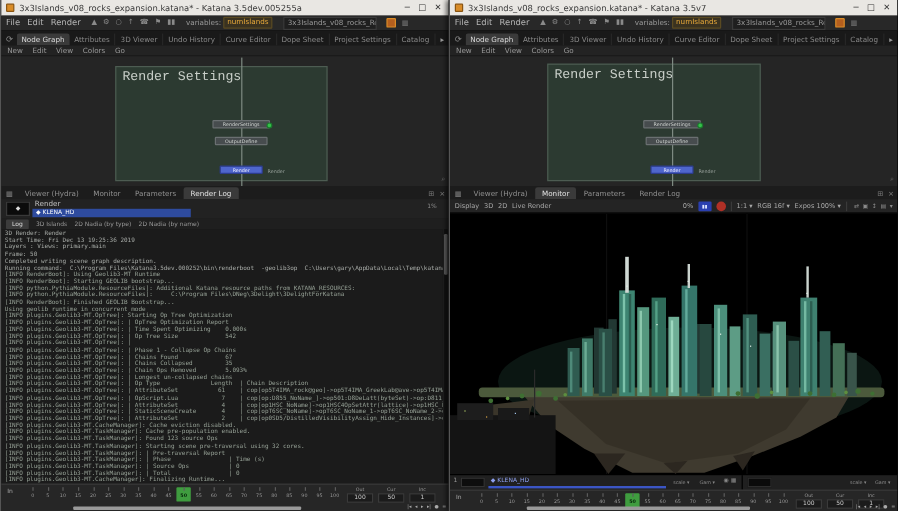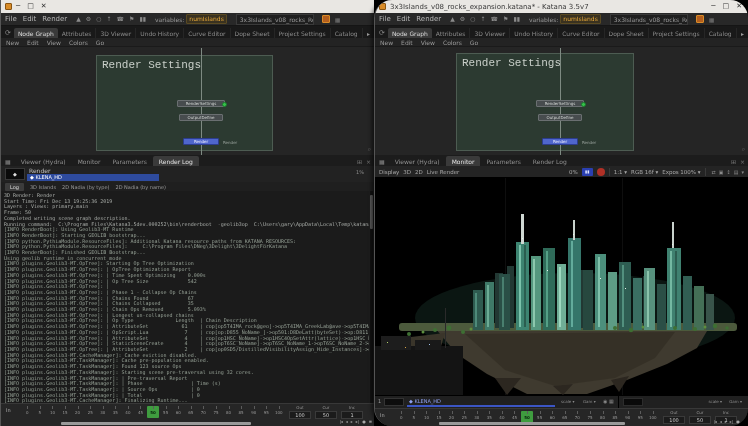--- a/index.html
+++ b/index.html
@@ -1,20 +1,20 @@
 <!DOCTYPE html>
 <html><head>
 <meta charset="utf-8">
 <style>
   *{margin:0;padding:0;box-sizing:border-box;}
   html,body{width:748px;height:426px;background:#000;font-family:"DejaVu Sans","Liberation Sans",sans-serif;overflow:hidden;}
   .screen{position:relative;width:748px;height:426px;background:#000;}
   .window{position:absolute;top:0;width:374px;height:426px;background:#1e1e1e;overflow:hidden;border-left:1px solid #555;}
   .win-left{left:0;}
-  .win-right{left:374px;box-shadow:-2px 0 4px rgba(0,0,0,.6);border-radius:18px;}
+  .win-right{left:374px;box-shadow:-2px 0 4px rgba(0,0,0,.6);}
   
   .titlebar{position:absolute;top:0;left:0;right:0;height:13px;background:#e9e7e3;display:flex;align-items:center;padding:0 4px;gap:4px;}
   .app-logo{width:7px;height:7px;background:#d98c28;border:1px solid #8a5512;border-radius:1px;flex:0 0 auto;}
   .title-text{font-size:7px;color:#3a3a3a;white-space:nowrap;overflow:hidden;flex:1;}
   .win-controls{display:flex;gap:7px;padding-right:2px;}
   .win-controls span{font-size:7px;color:#333;line-height:13px;}
   
   .menubar{position:absolute;top:13px;left:0;right:0;height:13px;background:#282828;border-bottom:1px solid #151515;display:flex;align-items:center;padding:0 4px;gap:5px;}
   .menubar .menu{font-size:7px;color:#b5b5b5;}
   .mb-icons{display:flex;gap:5px;margin-left:4px;}
@@ -115,20 +115,21 @@
   .win-right .rangebar{left:64px;width:186px;}
 </style>
 </head>
 <body>
 
 <div class="screen">
 
   <div class="window win-left">
     <div class="titlebar">
       <span class="app-logo"></span>
+      <span class="title-text">3x3Islands_v08_rocks_expansion.katana* - Katana 3.5dev.005255a</span>
       <span class="win-controls">
           <span>─</span>
           <span>□</span>
           <span>✕</span>
         </span>
     </div>
     <div class="menubar">
       <span class="mb-menus" style="display:flex;gap:6px;">
           <span class="menu">File</span>
           <span class="menu">Edit</span>

